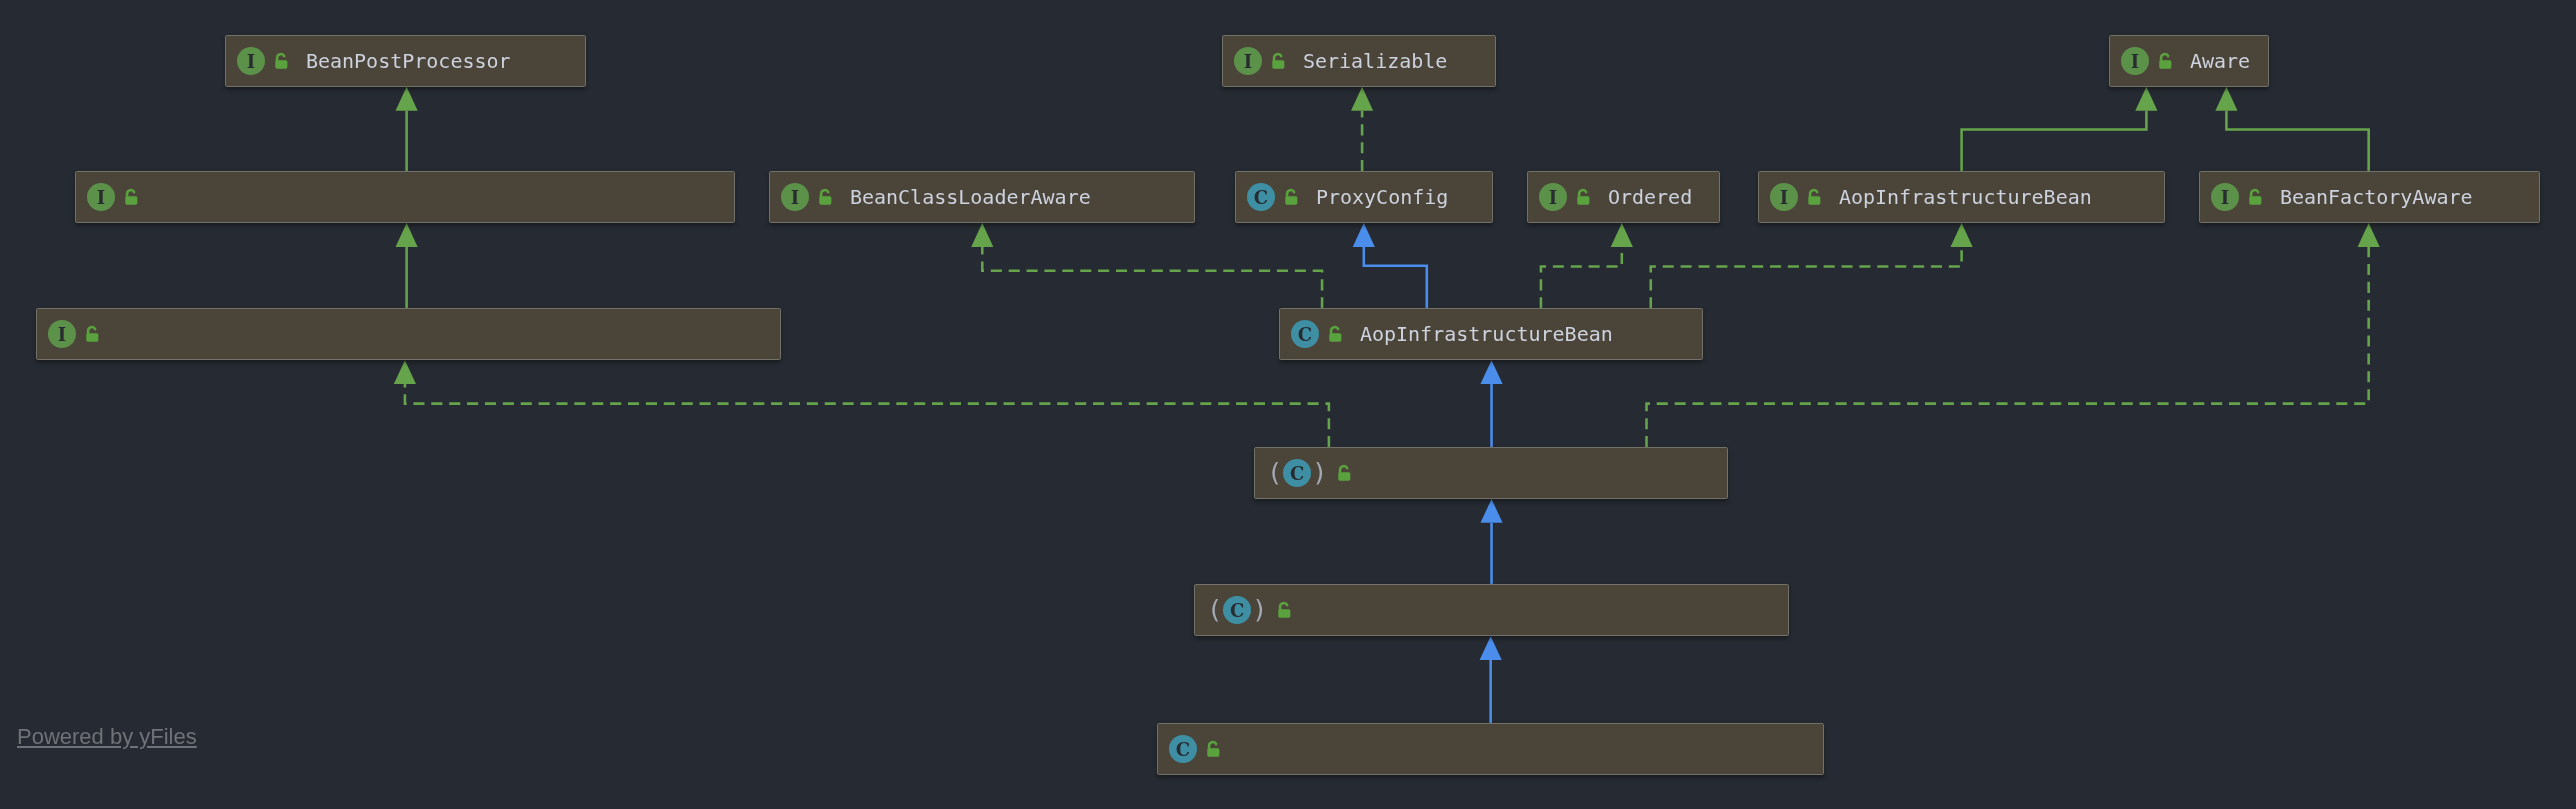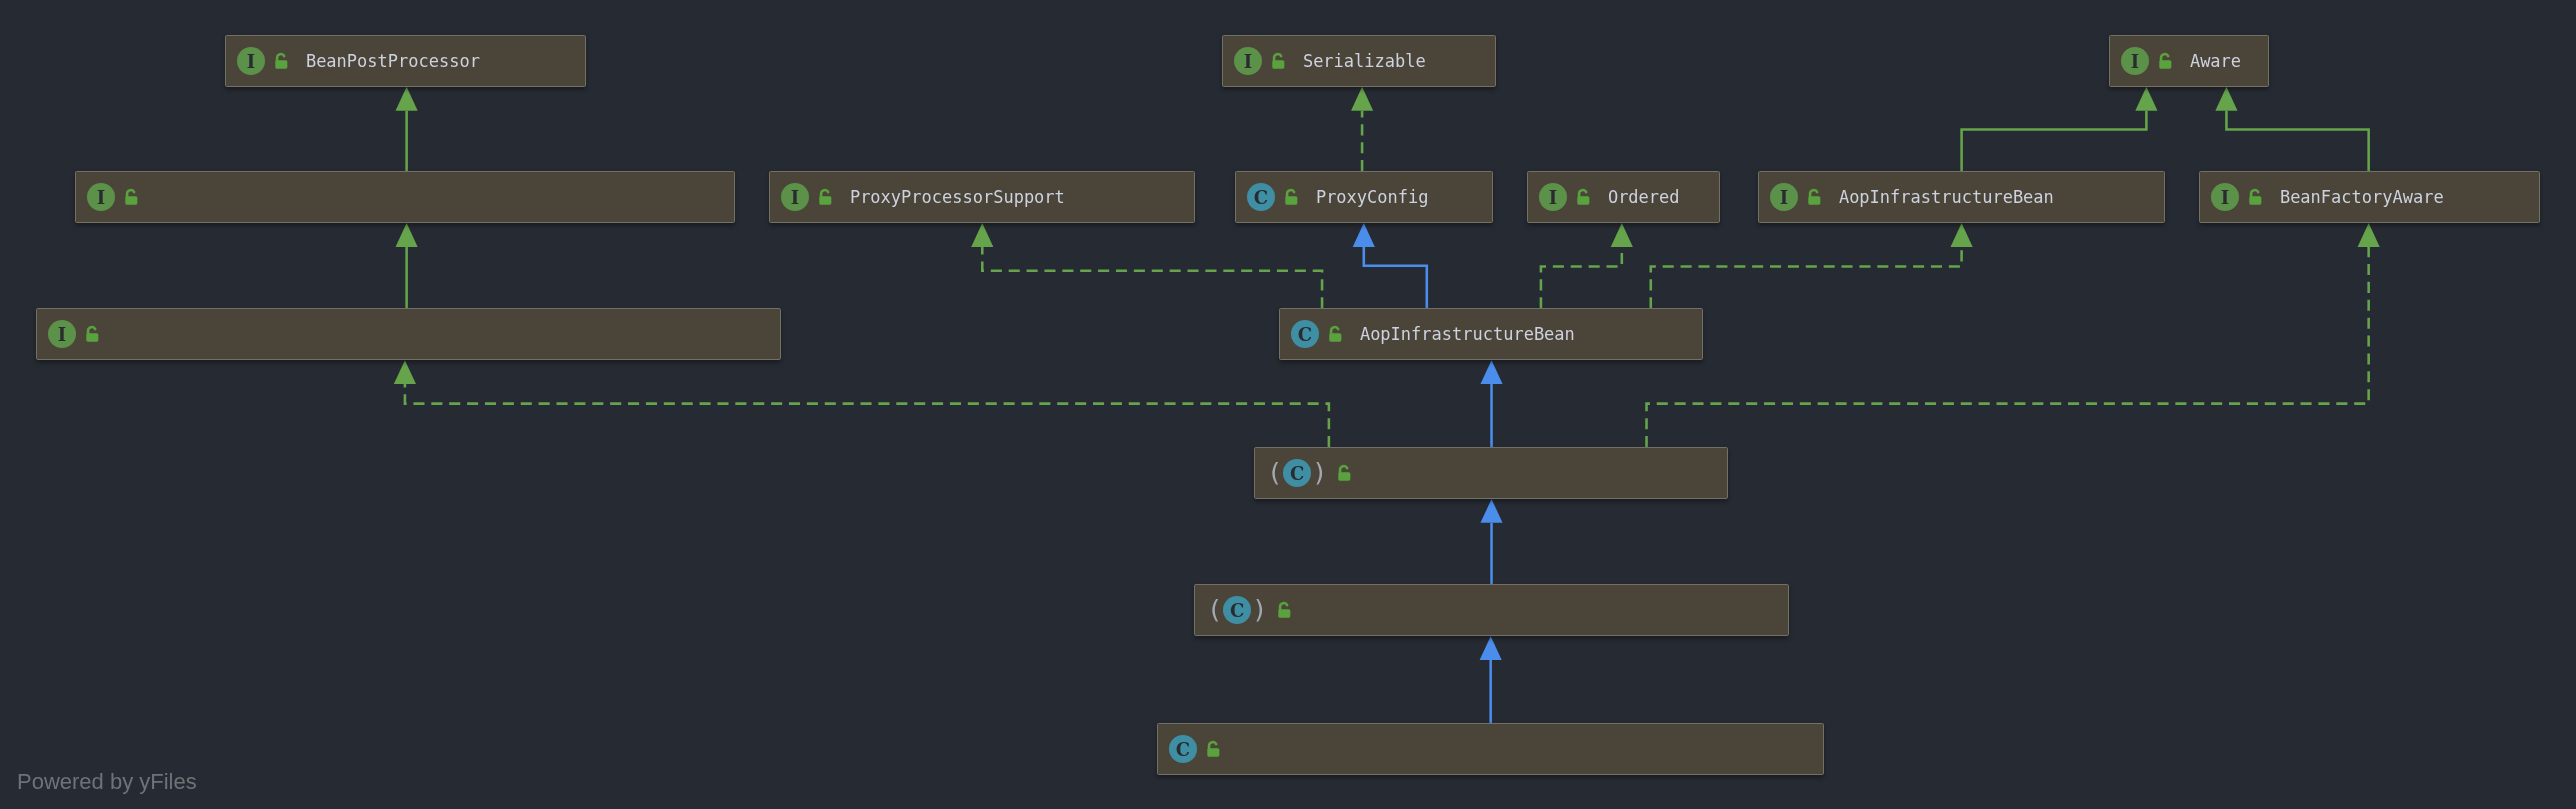--- a/index.html
+++ b/index.html
@@ -51,32 +51,33 @@
     color: var(--paren-color, #a2a8b2);
     font-family: "DejaVu Sans Mono", "Liberation Mono", monospace;
     font-size: 25.6px;
     line-height: 1;
     padding: 0 0.9px;
   }
   .lock { width: 19.6px; height: 19.6px; margin-left: 6.8px; flex: none; }
   .label {
     margin-left: 14.5px;
     font-family: "DejaVu Sans Mono", "Liberation Mono", monospace;
-    font-size: 17px;
+    font-size: 20px;
     font-weight: 500;
     line-height: 1;
     white-space: nowrap;
     color: var(--node-text, #ccd2de);
   }
   #footer-watermark {
     position: absolute;
-    left: 17px; top: 769px;
+    left: 17px; top: 724px;
     font-family: "Liberation Sans", sans-serif;
     font-size: 22px;
     color: var(--footer-color, #6f7277);
+    text-decoration: underline;
   }
 </style>
 </head>
 <body>
 
 <div id="diagram">
   <svg id="edge-layer" viewBox="0 0 3024 950" xmlns="http://www.w3.org/2000/svg">
       <polyline points="477,201 477,130" fill="none" stroke="#66a44c" stroke-width="3"></polyline>
       <polygon points="477,102 490,130 464,130" fill="#66a44c"></polygon>
       <polyline points="477,362 477,290" fill="none" stroke="#66a44c" stroke-width="3"></polyline>
@@ -147,21 +148,21 @@
         </svg>
       </div>
       <div class="node" style="left: 769px; top: 171px; width: 426px; height: 52px;">
         <span class="kindwrap">
           <span class="kind iface">I</span>
         </span>
         <svg class="lock" viewBox="0 0 24 24">
           <path d="M6.2 12 V8.4 A4.6 4.6 0 0 1 14.9 6.3" fill="none" stroke="#5aa23e" stroke-width="3.2" stroke-linecap="round"></path>
           <rect x="4" y="11.2" width="14.8" height="10.4" rx="2" fill="#5aa23e"></rect>
         </svg>
-        <span class="label">ProxyProcessorSupport</span>
+        <span class="label">BeanClassLoaderAware</span>
       </div>
       <div class="node" style="left: 1235px; top: 171px; width: 258px; height: 52px;">
         <span class="kindwrap">
           <span class="kind cls">C</span>
         </span>
         <svg class="lock" viewBox="0 0 24 24">
           <path d="M6.2 12 V8.4 A4.6 4.6 0 0 1 14.9 6.3" fill="none" stroke="#5aa23e" stroke-width="3.2" stroke-linecap="round"></path>
           <rect x="4" y="11.2" width="14.8" height="10.4" rx="2" fill="#5aa23e"></rect>
         </svg>
         <span class="label">ProxyConfig</span>

